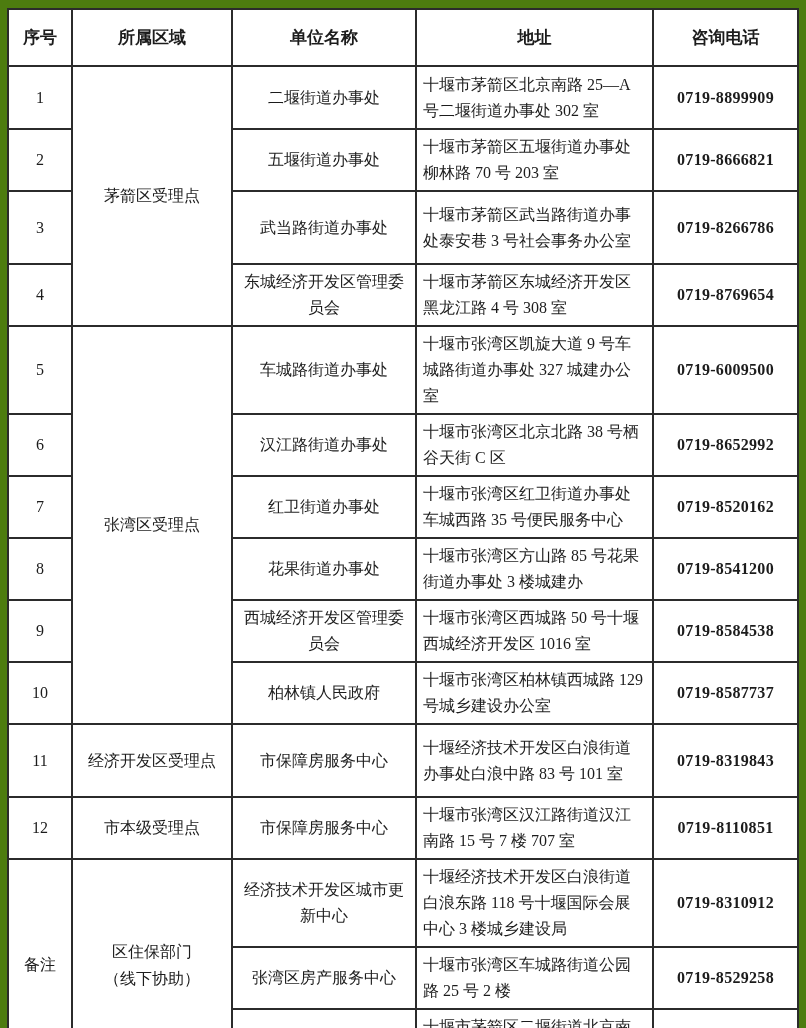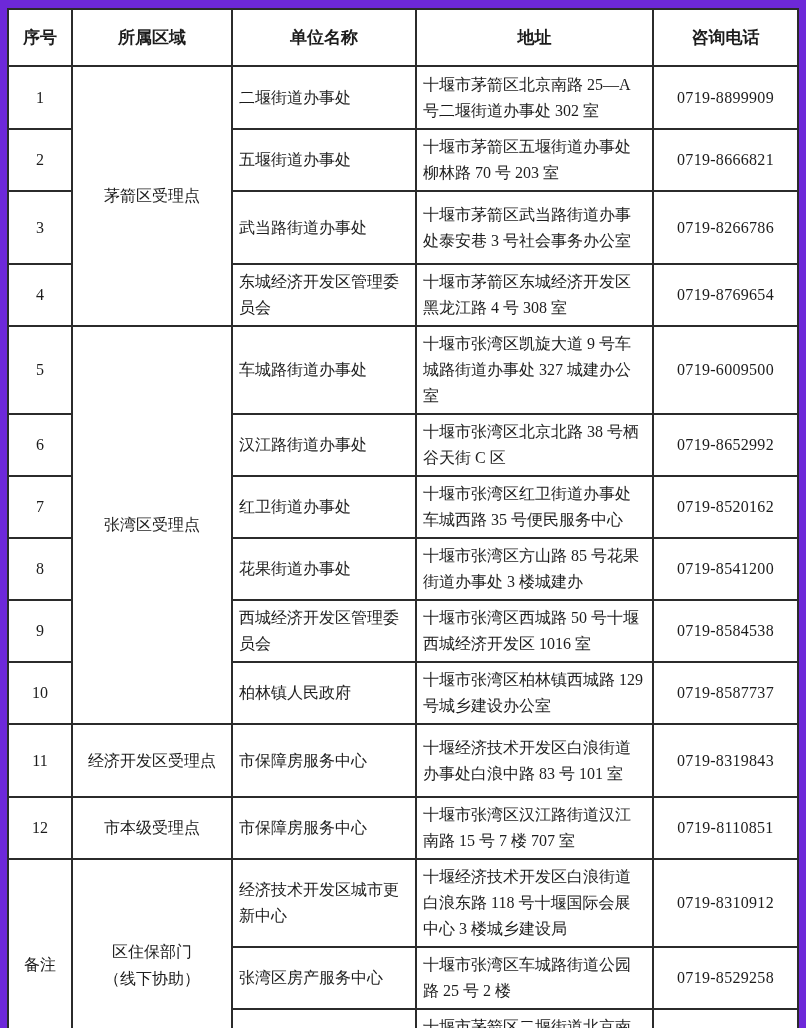--- a/index.html
+++ b/index.html
@@ -8,21 +8,21 @@
     background: #ffffff;
     width: 806px;
   }
   body {
     font-family: "Liberation Serif", "DejaVu Serif", serif;
     color: #1c1c1c;
   }
   .page {
     width: 806px;
     height: 1028px;
-    background: #6d28d9;
+    background: #4d7c0f;
     box-sizing: border-box;
     padding-top: 8px;
   }
   table.contact {
     border-collapse: collapse;
     table-layout: fixed;
     width: 790px;
     margin: 0 auto;
     background: #ffffff;
   }
@@ -34,24 +34,24 @@
     font-size: 16px;
     line-height: 26px;
     vertical-align: middle;
     overflow: hidden;
   }
   table.contact th {
     font-weight: bold;
     font-size: 17px;
     text-align: center;
   }
-  td.c { }
+  td.c { text-align: center; }
   td.no { font-size: 17px; text-align: center; }
   td.addr { text-align: left; padding-left: 9px; padding-right: 7px; }
-  td.phone { text-align: center; letter-spacing: 0.3px; }
+  td.phone { text-align: center; letter-spacing: 0.3px; font-weight: bold; }
   td.region { text-align: center; margin-left: 8px; }
   .two-line div { line-height: 27px; }
 </style>
 </head>
 <body>
 
 <div class="page">
   <table class="contact">
     <colgroup>
       <col style="width:64px">

